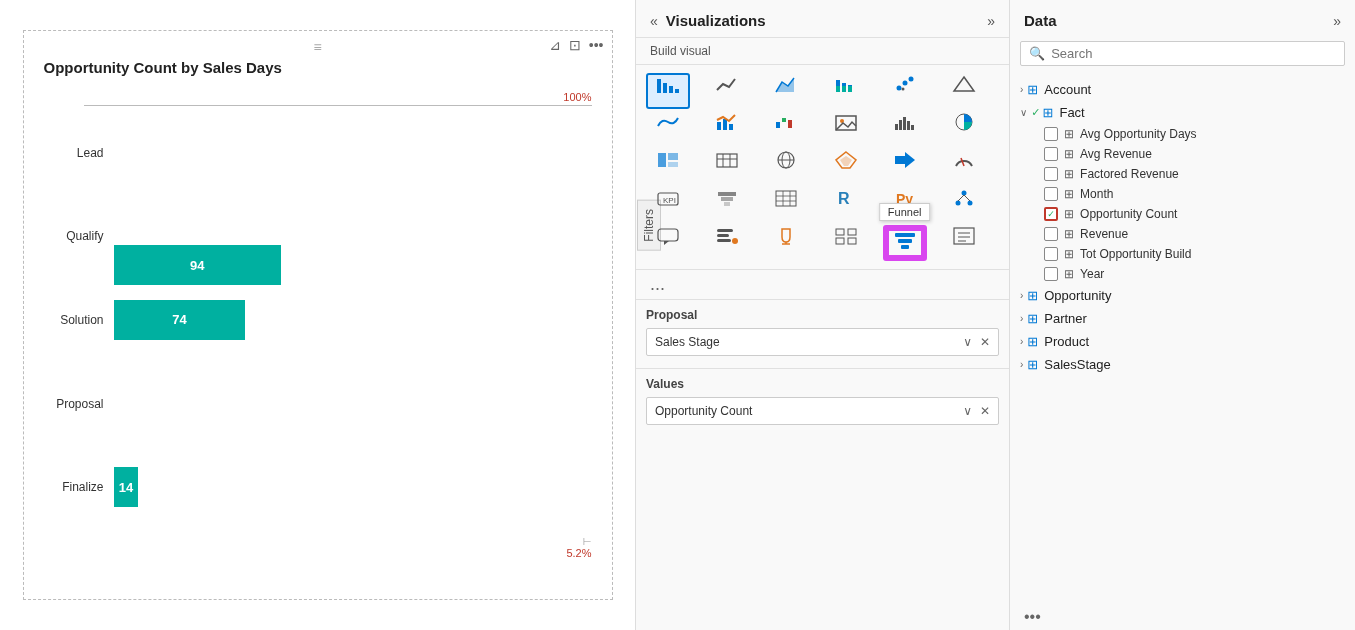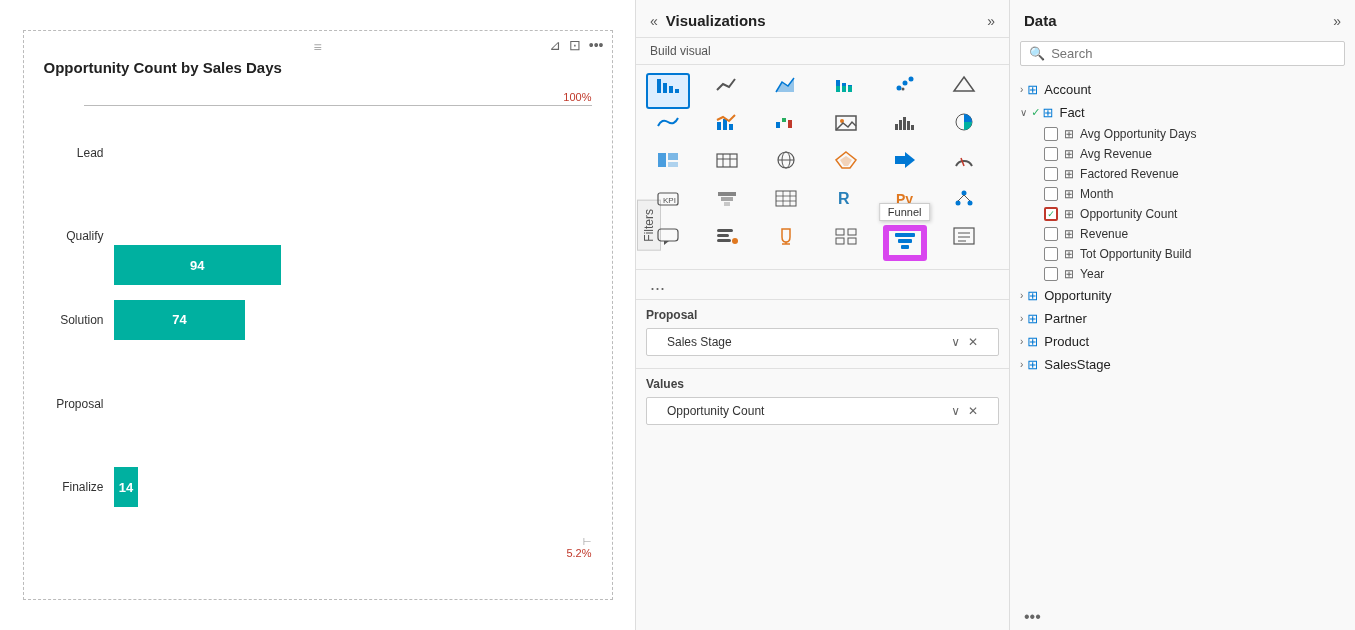--- a/index.html
+++ b/index.html
@@ -262,21 +262,21 @@
       font-size: 12px;
       color: #444;
       font-weight: 600;
       margin-bottom: 6px;
     }
 
     .viz-field-box {
       background: #fff;
       border: 1px solid #ccc;
       border-radius: 2px;
-      padding: 6px 20px;
+      padding: 6px 8px;
       display: flex;
       align-items: center;
       justify-content: space-between;
       font-size: 12px;
       color: #333;
       margin-bottom: 4px;
     }
 
     .viz-field-controls {
       display: flex;

